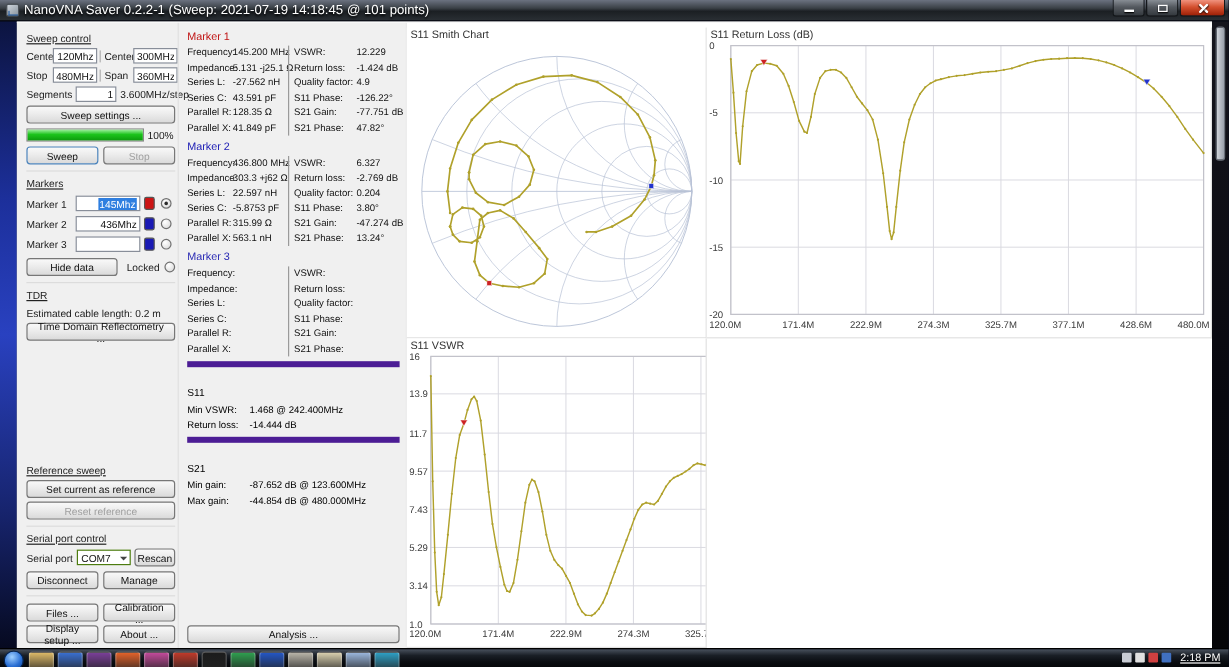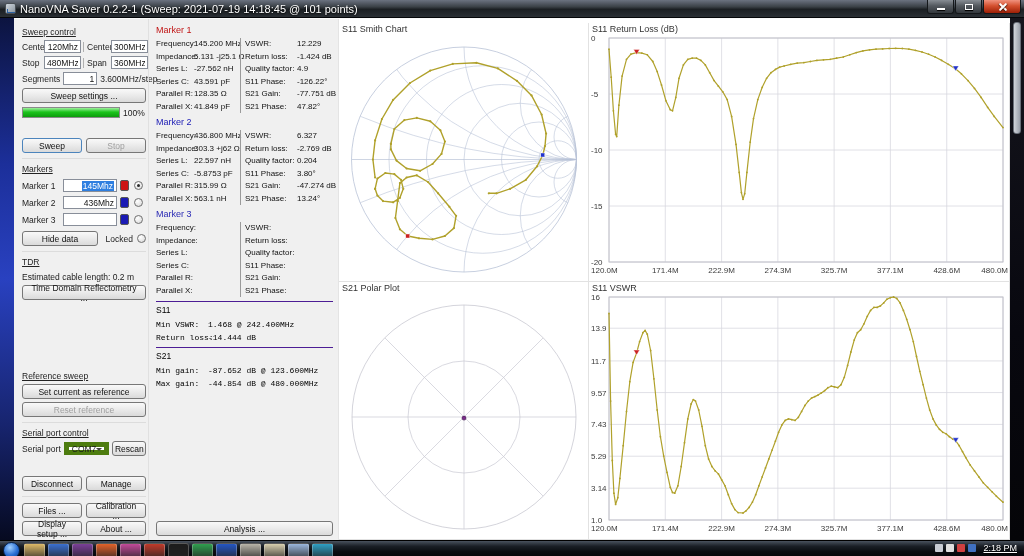--- a/index.html
+++ b/index.html
@@ -49,50 +49,50 @@
   .btn{display:flex;align-items:center;justify-content:center;height:15px;border:1px solid #777;
     border-radius:3px;background:linear-gradient(180deg,#f9f9f9,#ececec 45%,#dadada);
     font-family:"Liberation Sans",sans-serif;font-size:8.5px;color:#111;padding:0 4px;width:100%;}
   .btn.primary{border-color:#4c84bc;}
   .btn.disabled{color:#9f9f9f;}
   .fullbtn{margin:3px 0 0 0;}
   .prow{display:flex;align-items:center;gap:3px;margin-top:4px;}
   .pbar{width:98px;height:11px;border:1px solid #8a8a8a;background:#e8e8e8;}
   .pfill{width:100%;height:100%;background:linear-gradient(180deg,#9ef09e,#1cc41c 45%,#0d9c0d);}
   .ppct{font-size:8.5px;}
-  .btnrow{display:flex;gap:4px;margin-top:20px;}
+  .btnrow{display:flex;gap:4px;margin-top:4px;}
   .mkrow{display:grid;grid-template-columns:38px 54px 10px 10px;gap:3px;align-items:center;margin:2px 0;}
   .chip{width:9px;height:11px;border:1px solid #555;border-radius:2px;}
   .rad{width:9px;height:9px;border:1px solid #707070;border-radius:50%;
     background:radial-gradient(circle at 35% 30%,#fff,#d6d6d6);position:relative;justify-self:center;}
   .rad.on::after{content:"";position:absolute;left:2px;top:2px;width:3px;height:3px;border-radius:50%;background:#2a2a2a;}
   .hiderow{display:flex;align-items:center;gap:4px;margin-top:3px;}
   .hiderow .btn{width:76px;flex:none;}
   .hiderow .lab{margin-left:auto;}
   .cable{font-size:8.5px;margin:2px 0 3px 0;}
   .spacer{flex:1;}
   .serow{display:flex;align-items:center;gap:3px;}
-  .combo{width:46px;height:13px;border:5px solid #4d7c0f;background:#fff;display:flex;
+  .combo{width:46px;height:13px;border:1px solid #4d7c0f;background:#fff;display:flex;
     align-items:center;font-size:8.5px;padding-left:3px;}
   .carrow{margin-left:auto;margin-right:2px;width:0;height:0;border:3px solid transparent;border-top-color:#444;transform:translateY(2px);}
   .serow .btn{width:34px;flex:none;}
   .grid2{display:grid;grid-template-columns:1fr 1fr;gap:3px 4px;margin-top:4px;}
   
   .mpanel{width:190px;padding:4px 5px 4px 7px;display:flex;flex-direction:column;border-left:1px solid #e0e0e0;}
   .mblock{margin-bottom:4px;}
   .mtitle{font-size:9px;margin:2px 0 3px 0;}
   .mgrid{display:flex;}
   .mcol{width:84px;}
   .mcol-r{flex:1;border-left:1px solid #9a9a9a;padding-left:4px;}
   .mrow{display:flex;font-size:8px;line-height:12.5px;color:#111;white-space:nowrap;}
   .mlab{width:38px;flex:none;}
   .mcol-r .mlab{width:52px;}
-  .sblock{border-top:1px solid #4c1d95;padding-top:3px;margin-bottom:3px;}
+  .sblock{border-top:5px solid #4c1d95;padding-top:16px;margin-bottom:3px;}
   .stitle{font-size:8.5px;margin-bottom:3px;}
-  .srow{font-size:8px;line-height:13px;display:flex;white-space:nowrap;font-family:Liberation Mono, monospace;}
+  .srow{font-size:8px;line-height:13px;display:flex;white-space:nowrap;}
   .srow .mlab{width:52px;}
   .mpanel .btn{height:15px;}
   
   .charts{flex:1;display:grid;grid-template-columns:250px 1fr;grid-template-rows:259px 1fr;
     background:#fff;padding-top:4px;border-left:1px solid #e4e4e4;}
   .cpanel{position:relative;border-right:1px solid #e2e2e2;border-bottom:1px solid #e2e2e2;background:#fff;overflow:hidden;}
   svg text{font-family:"Liberation Sans",sans-serif;}
   
   .taskbar{height:16px;display:flex;align-items:flex-start;overflow:hidden;
     background:linear-gradient(180deg,#49525e 0%,#1a1f26 35%,#0a0d11 70%,#05070a 100%);
@@ -622,30 +622,20 @@
               <circle cx="379.0" cy="57.6" r="0.9" fill="#b0a12b"></circle>
               <circle cx="385.5" cy="65.4" r="0.9" fill="#b0a12b"></circle>
               <circle cx="392.1" cy="74.4" r="0.9" fill="#b0a12b"></circle>
               <circle cx="398.7" cy="84.4" r="0.9" fill="#b0a12b"></circle>
               <circle cx="405.2" cy="93.4" r="0.9" fill="#b0a12b"></circle>
               <circle cx="414.0" cy="104.6" r="0.9" fill="#b0a12b"></circle>
               <path d="M 44.579999999999984,26.560000000000002 L 50.579999999999984,26.560000000000002 L 47.579999999999984,31.560000000000002 Z" fill="#cc2222" stroke="#fff" stroke-width="0.4"></path>
               <path d="M 363.72,43.024 L 369.72,43.024 L 366.72,48.024 Z" fill="#2233cc" stroke="#fff" stroke-width="0.4"></path>
               <text x="3" y="9" font-size="9" fill="#333">S11 Return Loss (dB)</text>
             </svg></div>
-        <div class="cpanel"><svg width="250" height="258" viewBox="0 0 250 258">
-              <circle cx="125" cy="135" r="112" fill="#fff" stroke="#c9c9d2" stroke-width="0.8"></circle>
-              <circle cx="125" cy="135" r="56" fill="none" stroke="#c9c9d2" stroke-width="0.7"></circle>
-              <line x1="13" y1="135" x2="237" y2="135" stroke="#c9c9d2" stroke-width="0.7"></line>
-              <line x1="125" y1="23" x2="125" y2="247" stroke="#c9c9d2" stroke-width="0.7"></line>
-              <line x1="45.80404050710668" y1="55.80404050710668" x2="204.19595949289334" y2="214.19595949289334" stroke="#c9c9d2" stroke-width="0.7"></line>
-              <line x1="45.80404050710668" y1="214.19595949289334" x2="204.19595949289334" y2="55.80404050710668" stroke="#c9c9d2" stroke-width="0.7"></line>
-              <circle cx="125" cy="136.12" r="2" fill="#7a2a8a" stroke="#3a1048" stroke-width="0.6"></circle>
-              <text x="3" y="9" font-size="9" fill="#333">S21 Polar Plot</text>
-            </svg></div>
         <div class="cpanel"><svg width="421" height="258" viewBox="0 0 421 258">
               <line x1="20" y1="15" x2="20" y2="238" stroke="#d8d8e0" stroke-width="0.8"></line>
               <line x1="76.25444444444445" y1="15" x2="76.25444444444445" y2="238" stroke="#d8d8e0" stroke-width="0.8"></line>
               <line x1="132.61833333333334" y1="15" x2="132.61833333333334" y2="238" stroke="#d8d8e0" stroke-width="0.8"></line>
               <line x1="188.8727777777778" y1="15" x2="188.8727777777778" y2="238" stroke="#d8d8e0" stroke-width="0.8"></line>
               <line x1="245.1272222222222" y1="15" x2="245.1272222222222" y2="238" stroke="#d8d8e0" stroke-width="0.8"></line>
               <line x1="301.3816666666667" y1="15" x2="301.3816666666667" y2="238" stroke="#d8d8e0" stroke-width="0.8"></line>
               <line x1="357.7455555555556" y1="15" x2="357.7455555555556" y2="238" stroke="#d8d8e0" stroke-width="0.8"></line>
               <line x1="414" y1="15" x2="414" y2="238" stroke="#d8d8e0" stroke-width="0.8"></line>
               <line x1="20" y1="15" x2="414" y2="15" stroke="#d8d8e0" stroke-width="0.8"></line>

